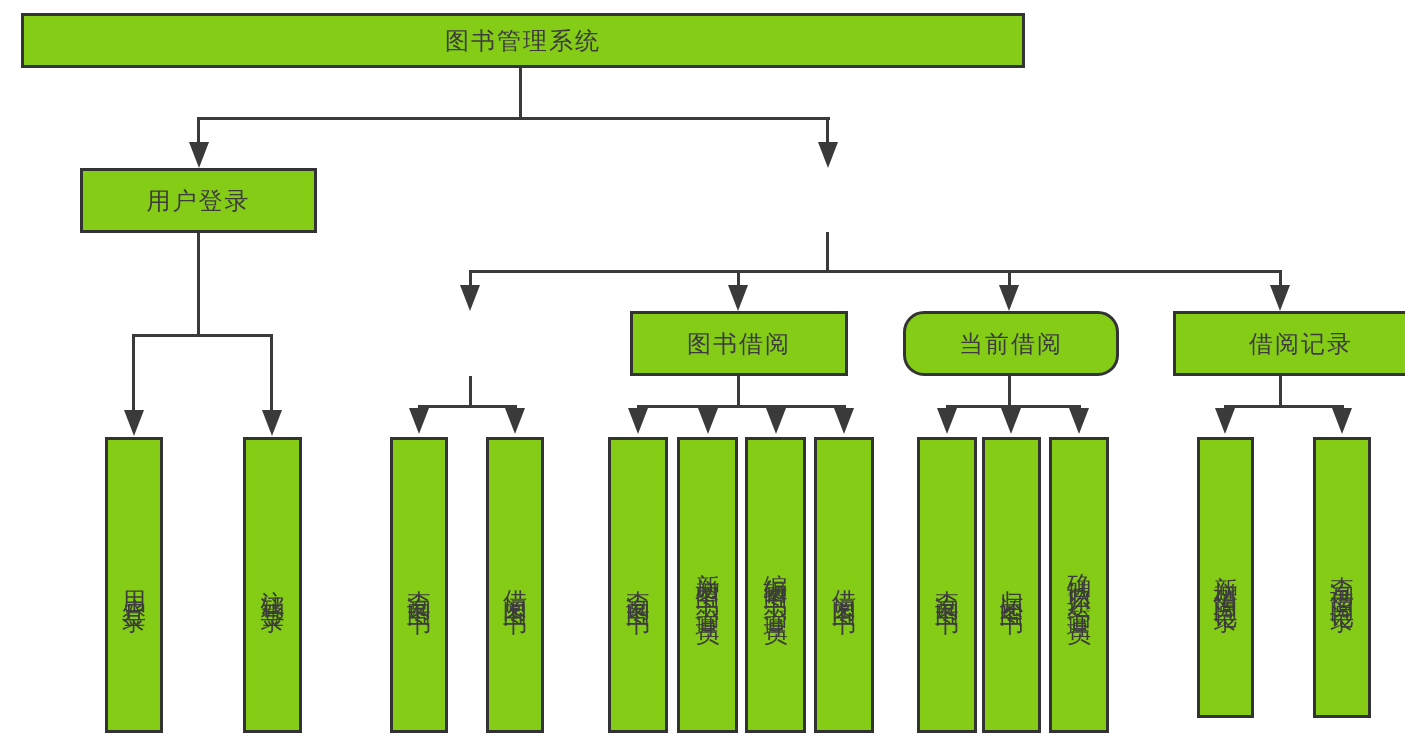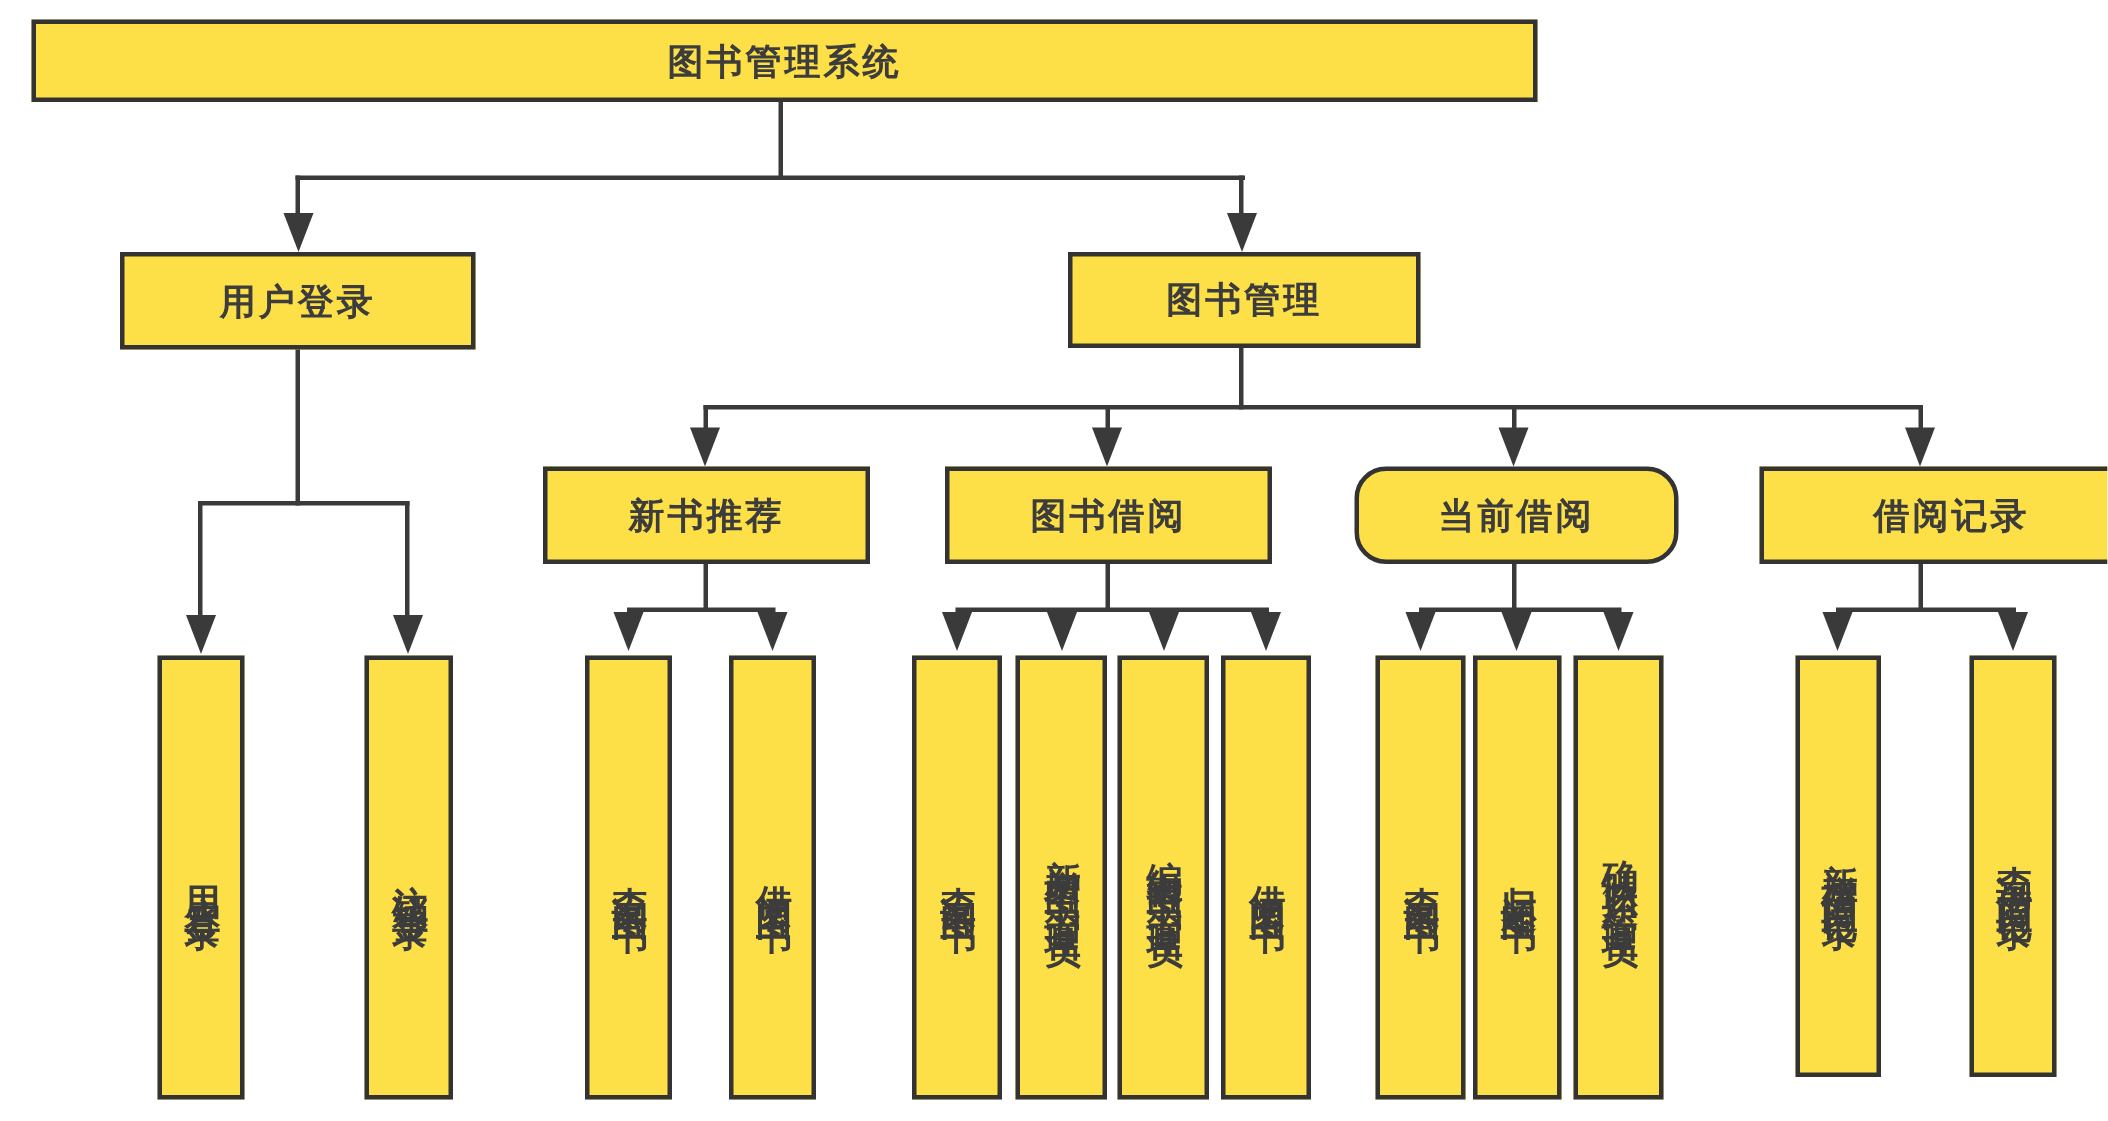--- a/index.html
+++ b/index.html
@@ -2,24 +2,23 @@
 <html><head>
 <meta charset="utf-8">
 <style>
   html,body { margin:0; padding:0; background:#ffffff; }
   .canvas {
     position:relative; width:1405px; height:747px; background:#ffffff;
     font-family:"Liberation Sans","DejaVu Sans",sans-serif;
     overflow:hidden; color:#3c3c3c;
   }
   .box {
-    position:absolute; background:#fde047; border:3px solid #333333;
+    position:absolute; background:#84cc16; border:3px solid #333333;
     box-sizing:border-box; display:flex; align-items:center; justify-content:center;
     color:#3c3c3c;
-    font-weight:bold;
   }
   .hbox { font-size:24px; letter-spacing:2px; white-space:nowrap; }
   .vbox {
     writing-mode:vertical-rl; text-orientation:mixed;
     font-size:24px; letter-spacing:7px; line-height:1;
   }
   .vline, .hline { position:absolute; background:#3a3a3a; }
   .arrow {
     position:absolute; width:0; height:0;
     border-left:10px solid transparent; border-right:10px solid transparent;
@@ -42,45 +41,39 @@
   <div class="vline" style="left:519px; top:68px; width:3px; height:52px;"></div>
   <div class="hline" style="left:197px; top:117px; width:633px; height:3px;"></div>
   <div class="vline" style="left:197px; top:117px; width:3px; height:28px;"></div>
   <div class="arrow" style="left:189px; top:142px;"></div>
   <div class="vline" style="left:826px; top:117px; width:3px; height:28px;"></div>
   <div class="arrow" style="left:818px; top:142px;"></div>
 
   <div class="box hbox" style="left:80px; top:168px; width:237px; height:65px;">
     <span>用户登录</span>
   </div>
-  <div class="box hbox" style="left:712px; top:168px; width:235px; height:64px;">
-    <span>图书管理</span>
-  </div>
 
   <div class="vline" style="left:197px; top:233px; width:3px; height:104px;"></div>
   <div class="hline" style="left:132px; top:334px; width:141px; height:3px;"></div>
   <div class="vline" style="left:132px; top:334px; width:3px; height:78px;"></div>
   <div class="arrow" style="left:124px; top:410px;"></div>
   <div class="vline" style="left:270px; top:334px; width:3px; height:78px;"></div>
   <div class="arrow" style="left:262px; top:410px;"></div>
 
   <div class="vline" style="left:826px; top:232px; width:3px; height:41px;"></div>
   <div class="hline" style="left:469px; top:270px; width:813px; height:3px;"></div>
   <div class="vline" style="left:469px; top:270px; width:3px; height:18px;"></div>
   <div class="arrow" style="left:460px; top:285px;"></div>
   <div class="vline" style="left:737px; top:270px; width:3px; height:18px;"></div>
   <div class="arrow" style="left:728px; top:285px;"></div>
   <div class="vline" style="left:1008px; top:270px; width:3px; height:18px;"></div>
   <div class="arrow" style="left:999px; top:285px;"></div>
   <div class="vline" style="left:1279px; top:270px; width:3px; height:18px;"></div>
   <div class="arrow" style="left:1270px; top:285px;"></div>
 
-  <div class="box hbox" style="left:362px; top:311px; width:218px; height:65px;">
-    <span>新书推荐</span>
-  </div>
   <div class="box hbox" style="left:630px; top:311px; width:218px; height:65px;">
     <span>图书借阅</span>
   </div>
   <div class="box hbox" style="left:903px; top:311px; width:216px; height:65px;border-radius:21px;">
     <span>当前借阅</span>
   </div>
   <div class="box hbox" style="left:1173px; top:311px; width:256px; height:65px;">
     <span>借阅记录</span>
   </div>
 

